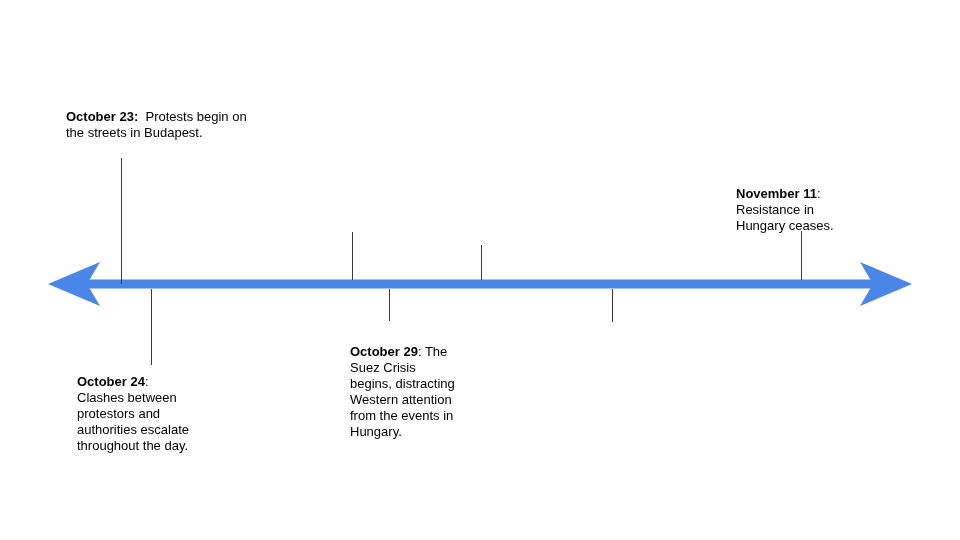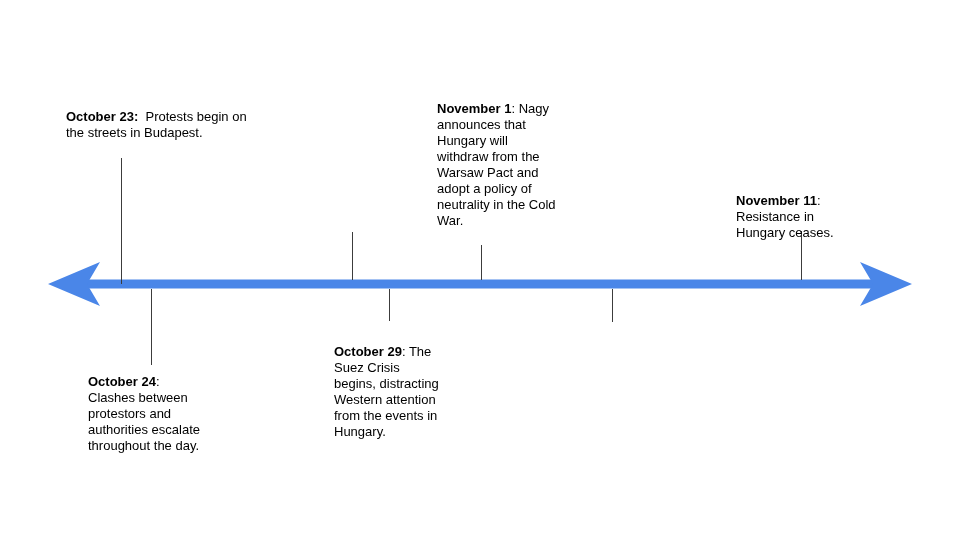--- a/index.html
+++ b/index.html
@@ -49,40 +49,32 @@
   <div class="tick" style="left:481px; top:245px; height:35px"></div>
   <div class="tick" style="left:801px; top:231px; height:49px"></div>
   <div class="tick" style="left:151px; top:289px; height:76px"></div>
   <div class="tick" style="left:389px; top:289px; height:32px"></div>
   <div class="tick" style="left:612px; top:289px; height:33px"></div>
 
   <div class="event" style="left:66px; top:109px; width:200px"><b class="date">October 23:</b><span>&nbsp; Protests begin on
 the streets in Budapest.</span></div>
 
 
-  <div class="event" style="left:437px; top:101px; width:135px"><b class="date">November 1</b><span>: Nagy
-announces that
-Hungary will
-withdraw from the
-Warsaw Pact and
-adopt a policy of
-neutrality in the Cold
-War.</span></div>
 
-  <div class="event" style="left:736px; top:193px; width:140px"><b class="date">November 11</b><span>:
+  <div class="event" style="left:736px; top:186px; width:140px"><b class="date">November 11</b><span>:
 Resistance in
 Hungary ceases.</span></div>
 
-  <div class="event" style="left:88px; top:374px; width:130px"><b class="date">October 24</b><span>:
+  <div class="event" style="left:77px; top:374px; width:130px"><b class="date">October 24</b><span>:
 Clashes between
 protestors and
 authorities escalate
 throughout the day.</span></div>
 
-  <div class="event" style="left:334px; top:344px; width:120px"><b class="date">October 29</b><span>: The
+  <div class="event" style="left:350px; top:344px; width:120px"><b class="date">October 29</b><span>: The
 Suez Crisis
 begins, distracting
 Western attention
 from the events in
 Hungary.</span></div>
 
 
 </div>
 
 </body></html>

